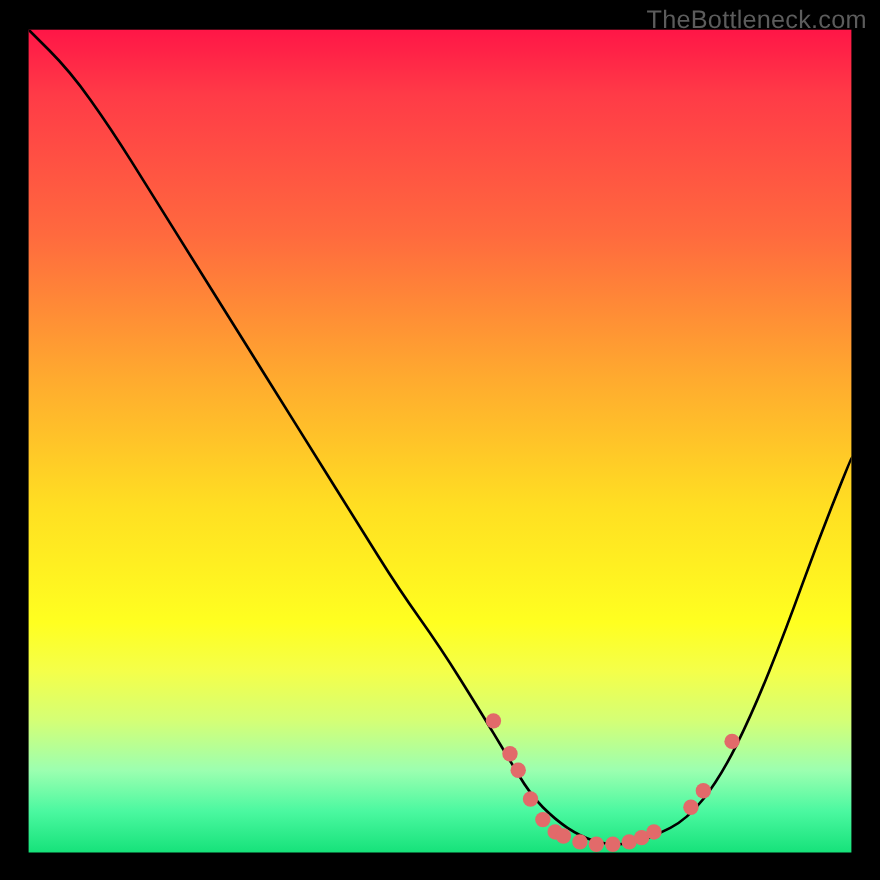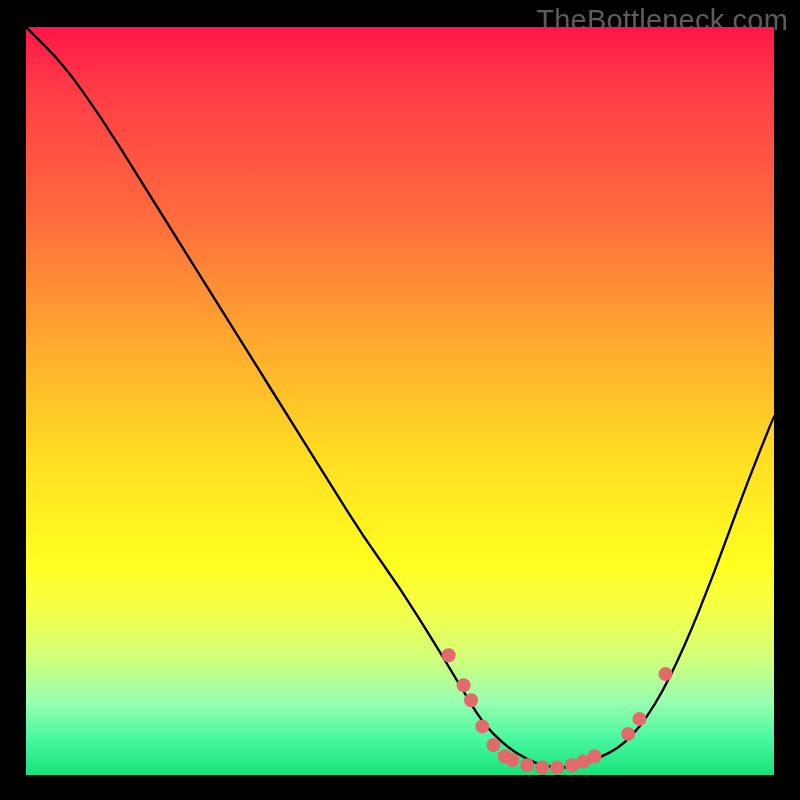--- a/index.html
+++ b/index.html
@@ -35,21 +35,21 @@
     left: 0;
     top: 0;
     width: 748px;
     height: 748px;
   }
   .watermark {
     position: absolute;
     top: 4px;
     right: 12px;
     color: #5c5c5c;
-    font-size: 29px;
+    font-size: 23px;
     font-weight: 500;
     letter-spacing: 0.2px;
     user-select: none;
   }
 </style>
 </head>
 <body>
 
 <div class="watermark">TheBottleneck.com</div>
 

